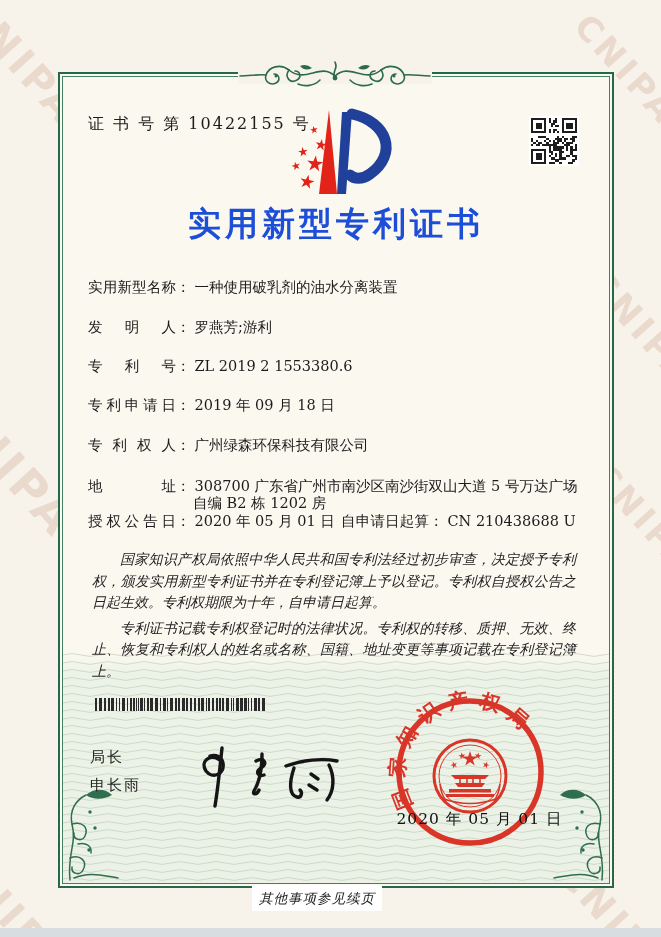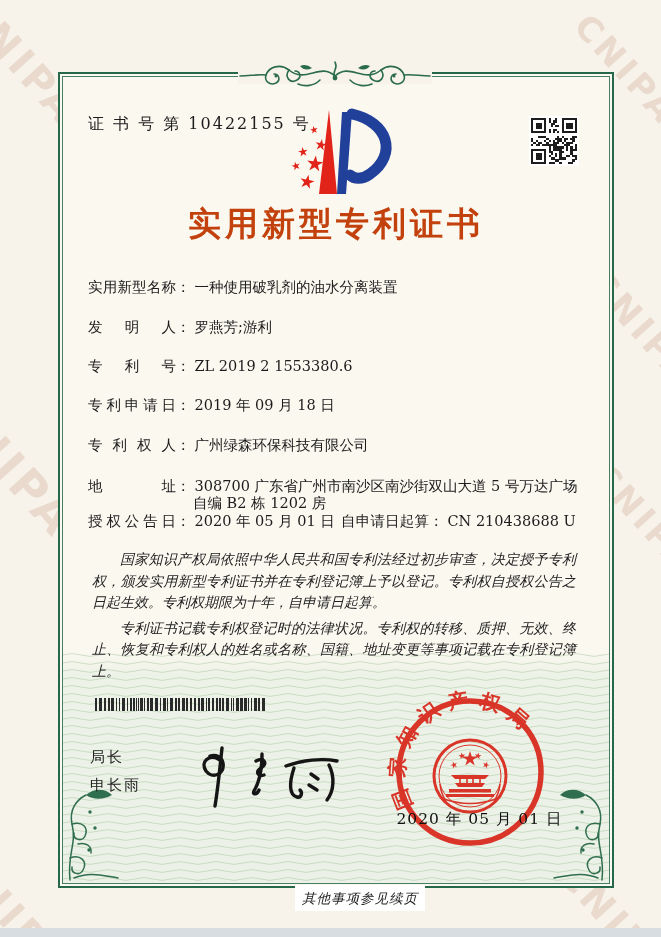--- a/index.html
+++ b/index.html
@@ -14,36 +14,36 @@
   .frame{position:absolute;left:58px;top:72px;width:552px;height:812px;
          border:2px solid #26684a;background:#fbf8f0;z-index:2;}
   .frame::before{content:"";position:absolute;inset:2px;border:1px solid rgba(38,104,74,.85);pointer-events:none;}
   .band{position:absolute;left:3px;right:3px;bottom:3px;height:230px;
         background:linear-gradient(180deg, rgba(236,242,231,0) 0px, rgba(236,242,231,.95) 22px, #ecf2e7 60px, #ebf1e6 100%);overflow:hidden;}
   .band svg{display:block;}
   
   .abs{position:absolute;z-index:4;}
   .certno{left:88px;top:114px;font-size:16px;letter-spacing:2px;}
   .title{left:58px;top:202px;width:552px;text-align:center;font-size:33px;font-weight:bold;
-         letter-spacing:4px;text-indent:4px;color:#c2410c;}
+         letter-spacing:4px;text-indent:4px;color:#1d4ed8;}
   .row{left:88px;font-size:14.5px;white-space:nowrap;}
   .lab{display:inline-block;width:88px;text-align:justify;text-align-last:justify;vertical-align:baseline;}
   .colon{padding-right:4px;}
   .addr2{left:193px;font-size:14.5px;}
   .grant2{position:absolute;left:253px;top:0;white-space:nowrap;}
   .legal{left:88px;top:545px;width:492px;font-size:14px;line-height:21.5px;
          text-align:justify;font-style:italic;color:#222;}
   .legal p{margin:4px;text-indent:2em;}
   .director{left:90px;font-size:15px;font-family:"DejaVu Sans","Liberation Sans",sans-serif;
             letter-spacing:2px;color:#222;z-index:5;}
   .sealdate{left:392px;top:809px;width:175px;text-align:center;font-size:15.5px;
             letter-spacing:1px;color:#101010;z-index:7;}
   .pagenum{left:58px;top:854px;width:520px;text-align:center;font-size:13px;letter-spacing:1px;z-index:5;}
   .chip{left:252px;top:885px;width:130px;height:26px;background:#fff;z-index:6;
-        text-align:center;line-height:26px;font-size:13.5px;font-style:italic;letter-spacing:1px;margin-left:43px;}
+        text-align:center;line-height:26px;font-size:13.5px;font-style:italic;letter-spacing:1px;}
   .bottomstrip{position:absolute;left:0;top:928px;width:661px;height:9px;background:#d8dde1;z-index:8;}
   .deco{position:absolute;z-index:5;}
   svg{overflow:visible;}
 </style>
 </head>
 <body>
 
 <div class="page">
 
   <div class="wm" style="left:-14px;top:-12px;">CNIPA</div>

